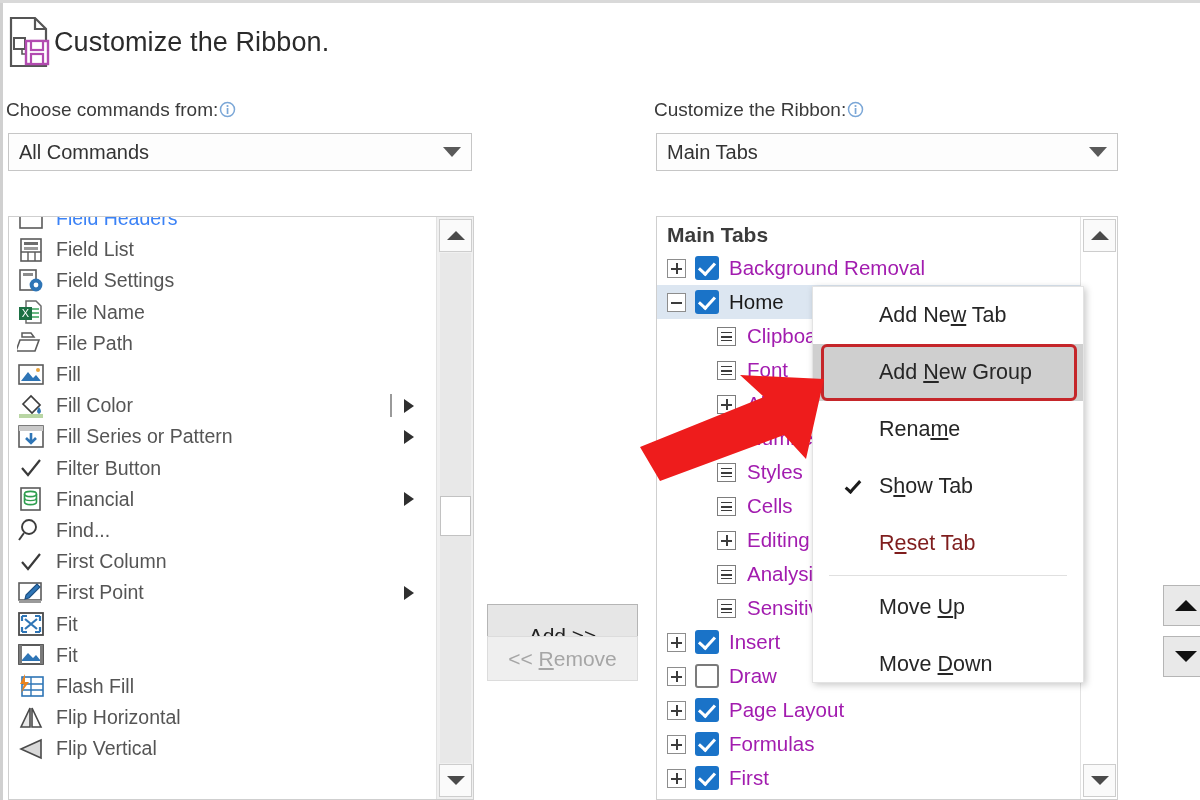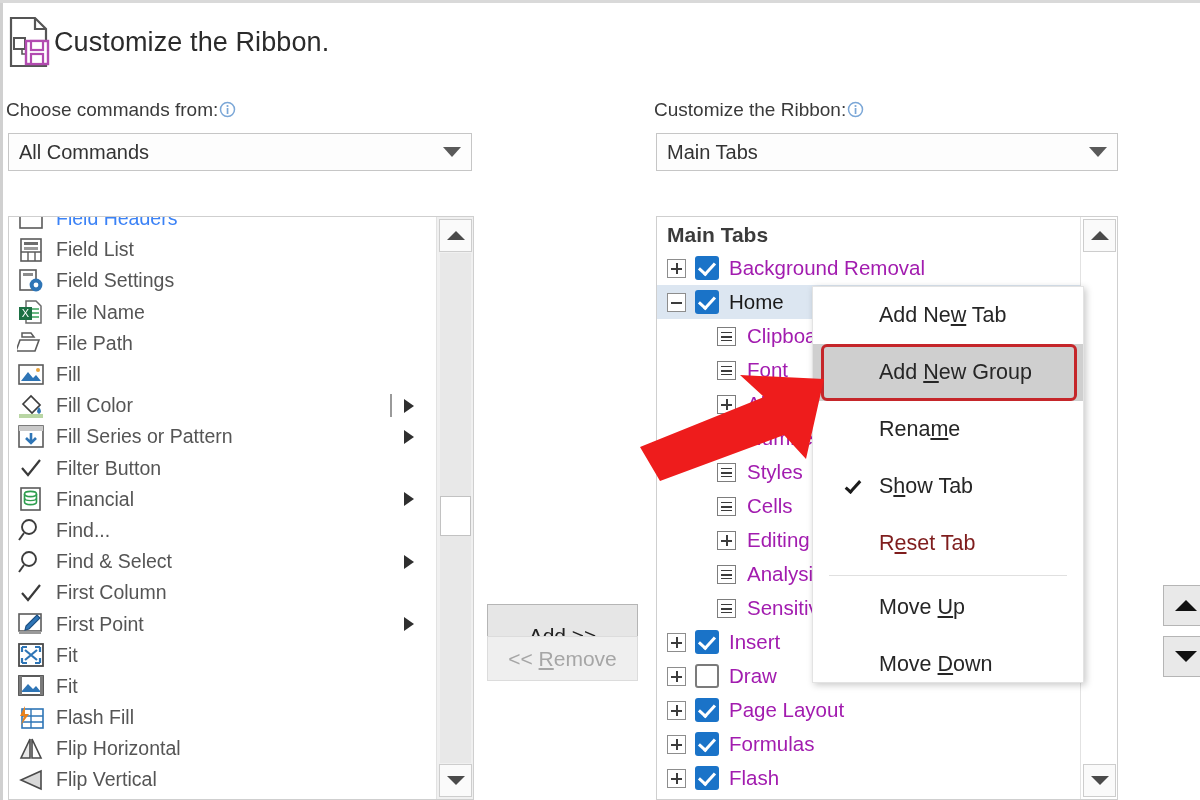--- a/index.html
+++ b/index.html
@@ -390,28 +390,20 @@
         </div>
         <div class="cmd-row">
           <span class="ic"><svg width="28" height="26" viewBox="0 0 28 26">
               <circle cx="12" cy="10" r="7" fill="none" stroke="#3d3d3d" stroke-width="1.9"></circle>
               <path d="M7 16 L2 23" stroke="#3d3d3d" stroke-width="2"></path>
             </svg></span>
           <span>Find...</span>
         </div>
         <div class="cmd-row">
           <span class="ic"><svg width="28" height="26" viewBox="0 0 28 26">
-              <circle cx="12" cy="10" r="7" fill="none" stroke="#3d3d3d" stroke-width="1.9"></circle>
-              <path d="M7 16 L2 23" stroke="#3d3d3d" stroke-width="2"></path>
-            </svg></span>
-          <span>Find &amp; Select</span>
-          <span class="sub"></span>
-        </div>
-        <div class="cmd-row">
-          <span class="ic"><svg width="28" height="26" viewBox="0 0 28 26">
               <path d="M5 13 l6 7 12-15" stroke="#3a3a3a" stroke-width="2.2" fill="none"></path>
             </svg></span>
           <span>First Column</span>
         </div>
         <div class="cmd-row">
           <span class="ic"><svg width="28" height="26" viewBox="0 0 28 26">
               <rect x="2" y="3" width="22" height="17" fill="#fff" stroke="#5b5b5b" stroke-width="1.6"></rect>
               <rect x="2" y="20" width="22" height="3" fill="#9a9a9a"></rect>
               <path d="M9 15 l11-11 3 3 -11 11 -4 1 z" fill="#2e75b6" stroke="#1c4e80" stroke-width="1.1"></path>
             </svg></span>
@@ -543,21 +535,21 @@
             <span>Page Layout</span>
           </div>
           <div class="tnode lvl0">
             <span class="expander plus"></span>
             <span class="cbx on"></span>
             <span>Formulas</span>
           </div>
           <div class="tnode lvl0">
             <span class="expander plus"></span>
             <span class="cbx on"></span>
-            <span>Flash</span>
+            <span>First</span>
           </div>
           <div class="tnode lvl0"></div>
         </div>
     </div>
     <div class="sb right-pane-sb" style="right:0;">
       <div class="sb-btn up">
           <span class="tri-up"></span>
         </div>
       <div class="sb-btn down">
           <span class="tri-down"></span>

